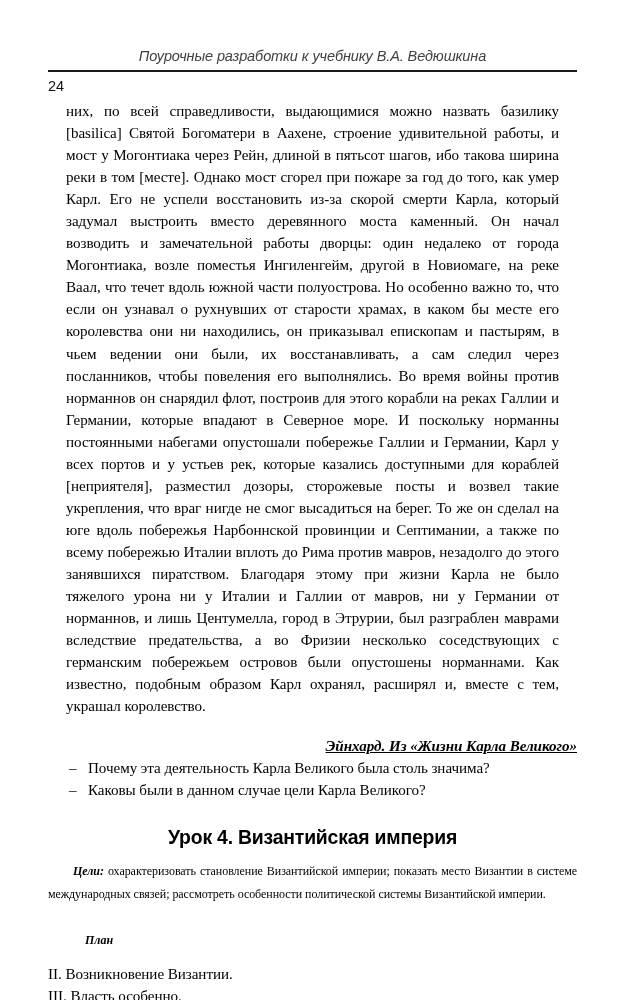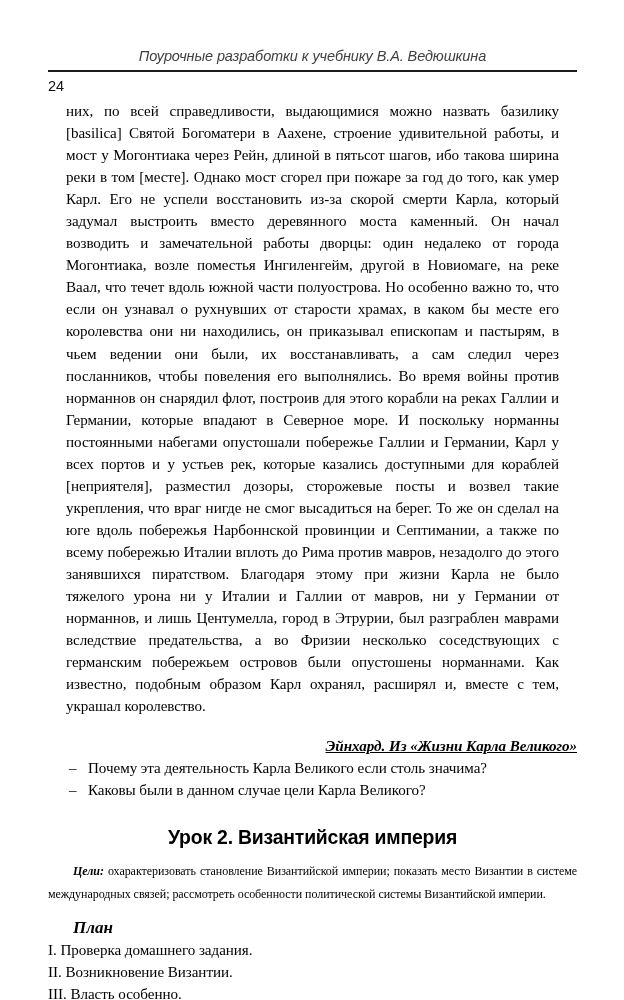--- a/index.html
+++ b/index.html
@@ -134,24 +134,24 @@
     text-align: justify;
     text-indent: 25px;
     letter-spacing: -0.05px;
   }
   .lead-label {
     font-weight: bold;
     font-style: italic;
   }
 
   h2.plan-heading {
-    margin: 0;
+    margin: 12px;
     padding-top: 12px;
     padding-left: 25px;
-    font-size: 17px;
+    font-size: 12px;
     line-height: 22.05px;
     font-weight: bold;
     font-style: italic;
   }
 
   ol.plan-list {
     list-style: none;
     margin: 0;
     padding: 0;
   }
@@ -183,32 +183,31 @@
   </div>
   <div class="header-rule"></div>
 
   <div class="content">
 
     <p class="body-text">них, по всей справедливости, выдающимися можно назвать базилику [basilica] Святой Богоматери в Аахене, строение удивительной работы, и мост у Могонтиака через Рейн, длиной в пятьсот шагов, ибо такова ширина реки в том [месте]. Однако мост сгорел при пожаре за год до того, как умер Карл. Его не успели восстановить из-за скорой смерти Карла, который задумал выстроить вместо деревянного моста каменный. Он начал возводить и замечательной работы дворцы: один недалеко от города Могонтиака, возле поместья Ингиленгейм, другой в Новиомаге, на реке Ваал, что течет вдоль южной части полуострова. Но особенно важно то, что если он узнавал о рухнувших от старости храмах, в каком бы месте его королевства они ни находились, он приказывал епископам и пастырям, в чьем ведении они были, их восстанавливать, а сам следил через посланников, чтобы повеления его выполнялись. Во время войны против норманнов он снарядил флот, построив для этого корабли на реках Галлии и Германии, которые впадают в Северное море. И поскольку норманны постоянными набегами опустошали побережье Галлии и Германии, Карл у всех портов и у устьев рек, которые казались доступными для кораблей [неприятеля], разместил дозоры, сторожевые посты и возвел такие укрепления, что враг нигде не смог высадиться на берег. То же он сделал на юге вдоль побережья Нарбоннской провинции и Септимании, а также по всему побережью Италии вплоть до Рима против мавров, незадолго до этого занявшихся пиратством. Благодаря этому при жизни Карла не было тяжелого урона ни у Италии и Галлии от мавров, ни у Германии от норманнов, и лишь Центумелла, город в Этрурии, был разграблен маврами вследствие предательства, а во Фризии несколько соседствующих с германским побережьем островов были опустошены норманнами. Как известно, подобным образом Карл охранял, расширял и, вместе с тем, украшал королевство.</p>
 
     <p class="attribution">Эйнхард. Из «Жизни Карла Великого»</p>
 
     <ul class="question-list">
-      <li><span class="dash">–</span><span>Почему эта деятельность Карла Великого если столь значима?</span></li>
+      <li><span class="dash">–</span><span>Почему эта деятельность Карла Великого была столь значима?</span></li>
       <li><span class="dash">–</span><span>Каковы были в данном случае цели Карла Великого?</span></li>
     </ul>
 
-    <h1 class="lesson-title">Урок 2. Византийская империя</h1>
+    <h1 class="lesson-title">Урок 4. Византийская империя</h1>
 
     <p class="goals"><span class="lead-label">Цели:</span><span> охарактеризовать становление Византийской империи; показать место Византии в системе международных связей; рассмотреть особенности политической системы Византийской империи.</span></p>
 
     <h2 class="plan-heading">План</h2>
 
     <ol class="plan-list">
-      <li>I. Проверка домашнего задания.</li>
       <li>II. Возникновение Византии.</li>
       <li>III. Власть особенно.</li>
       <li>IV. Юстиниан.</li>
       <li>V. Внешняя политика Византийской империи.</li>
     </ol>
 
     <p class="equipment"></p>
 
   </div>
 </div>

